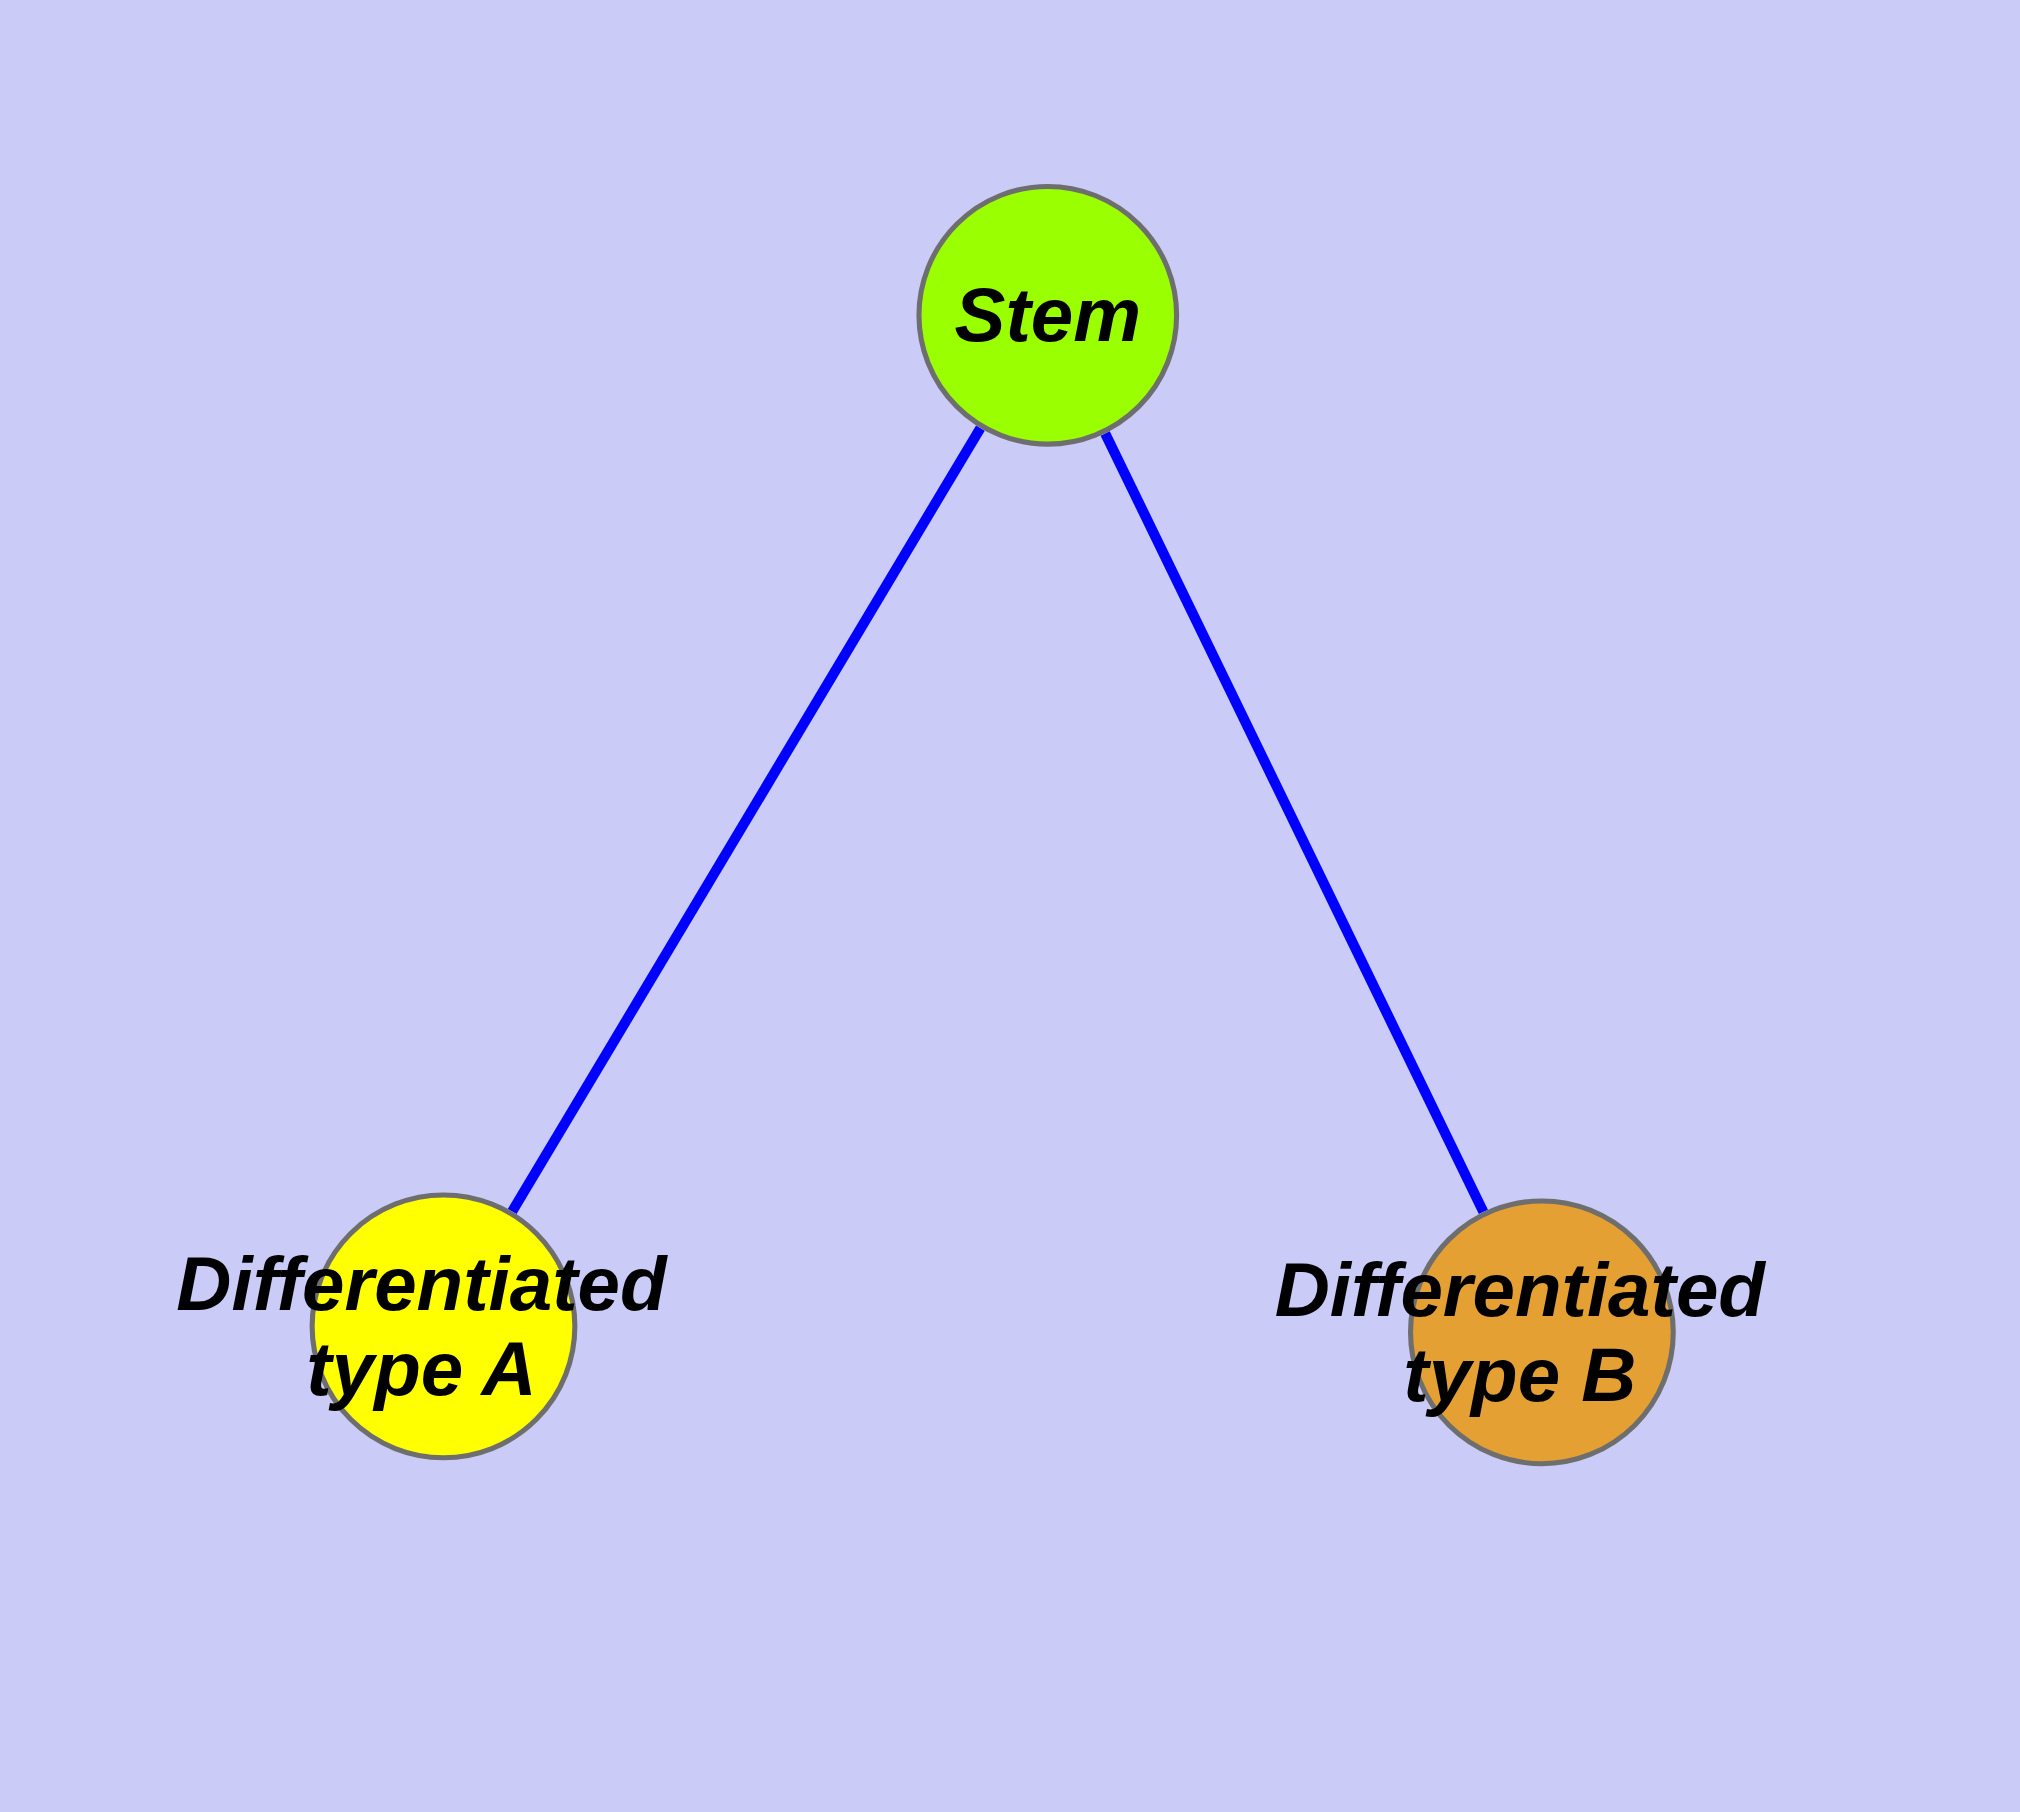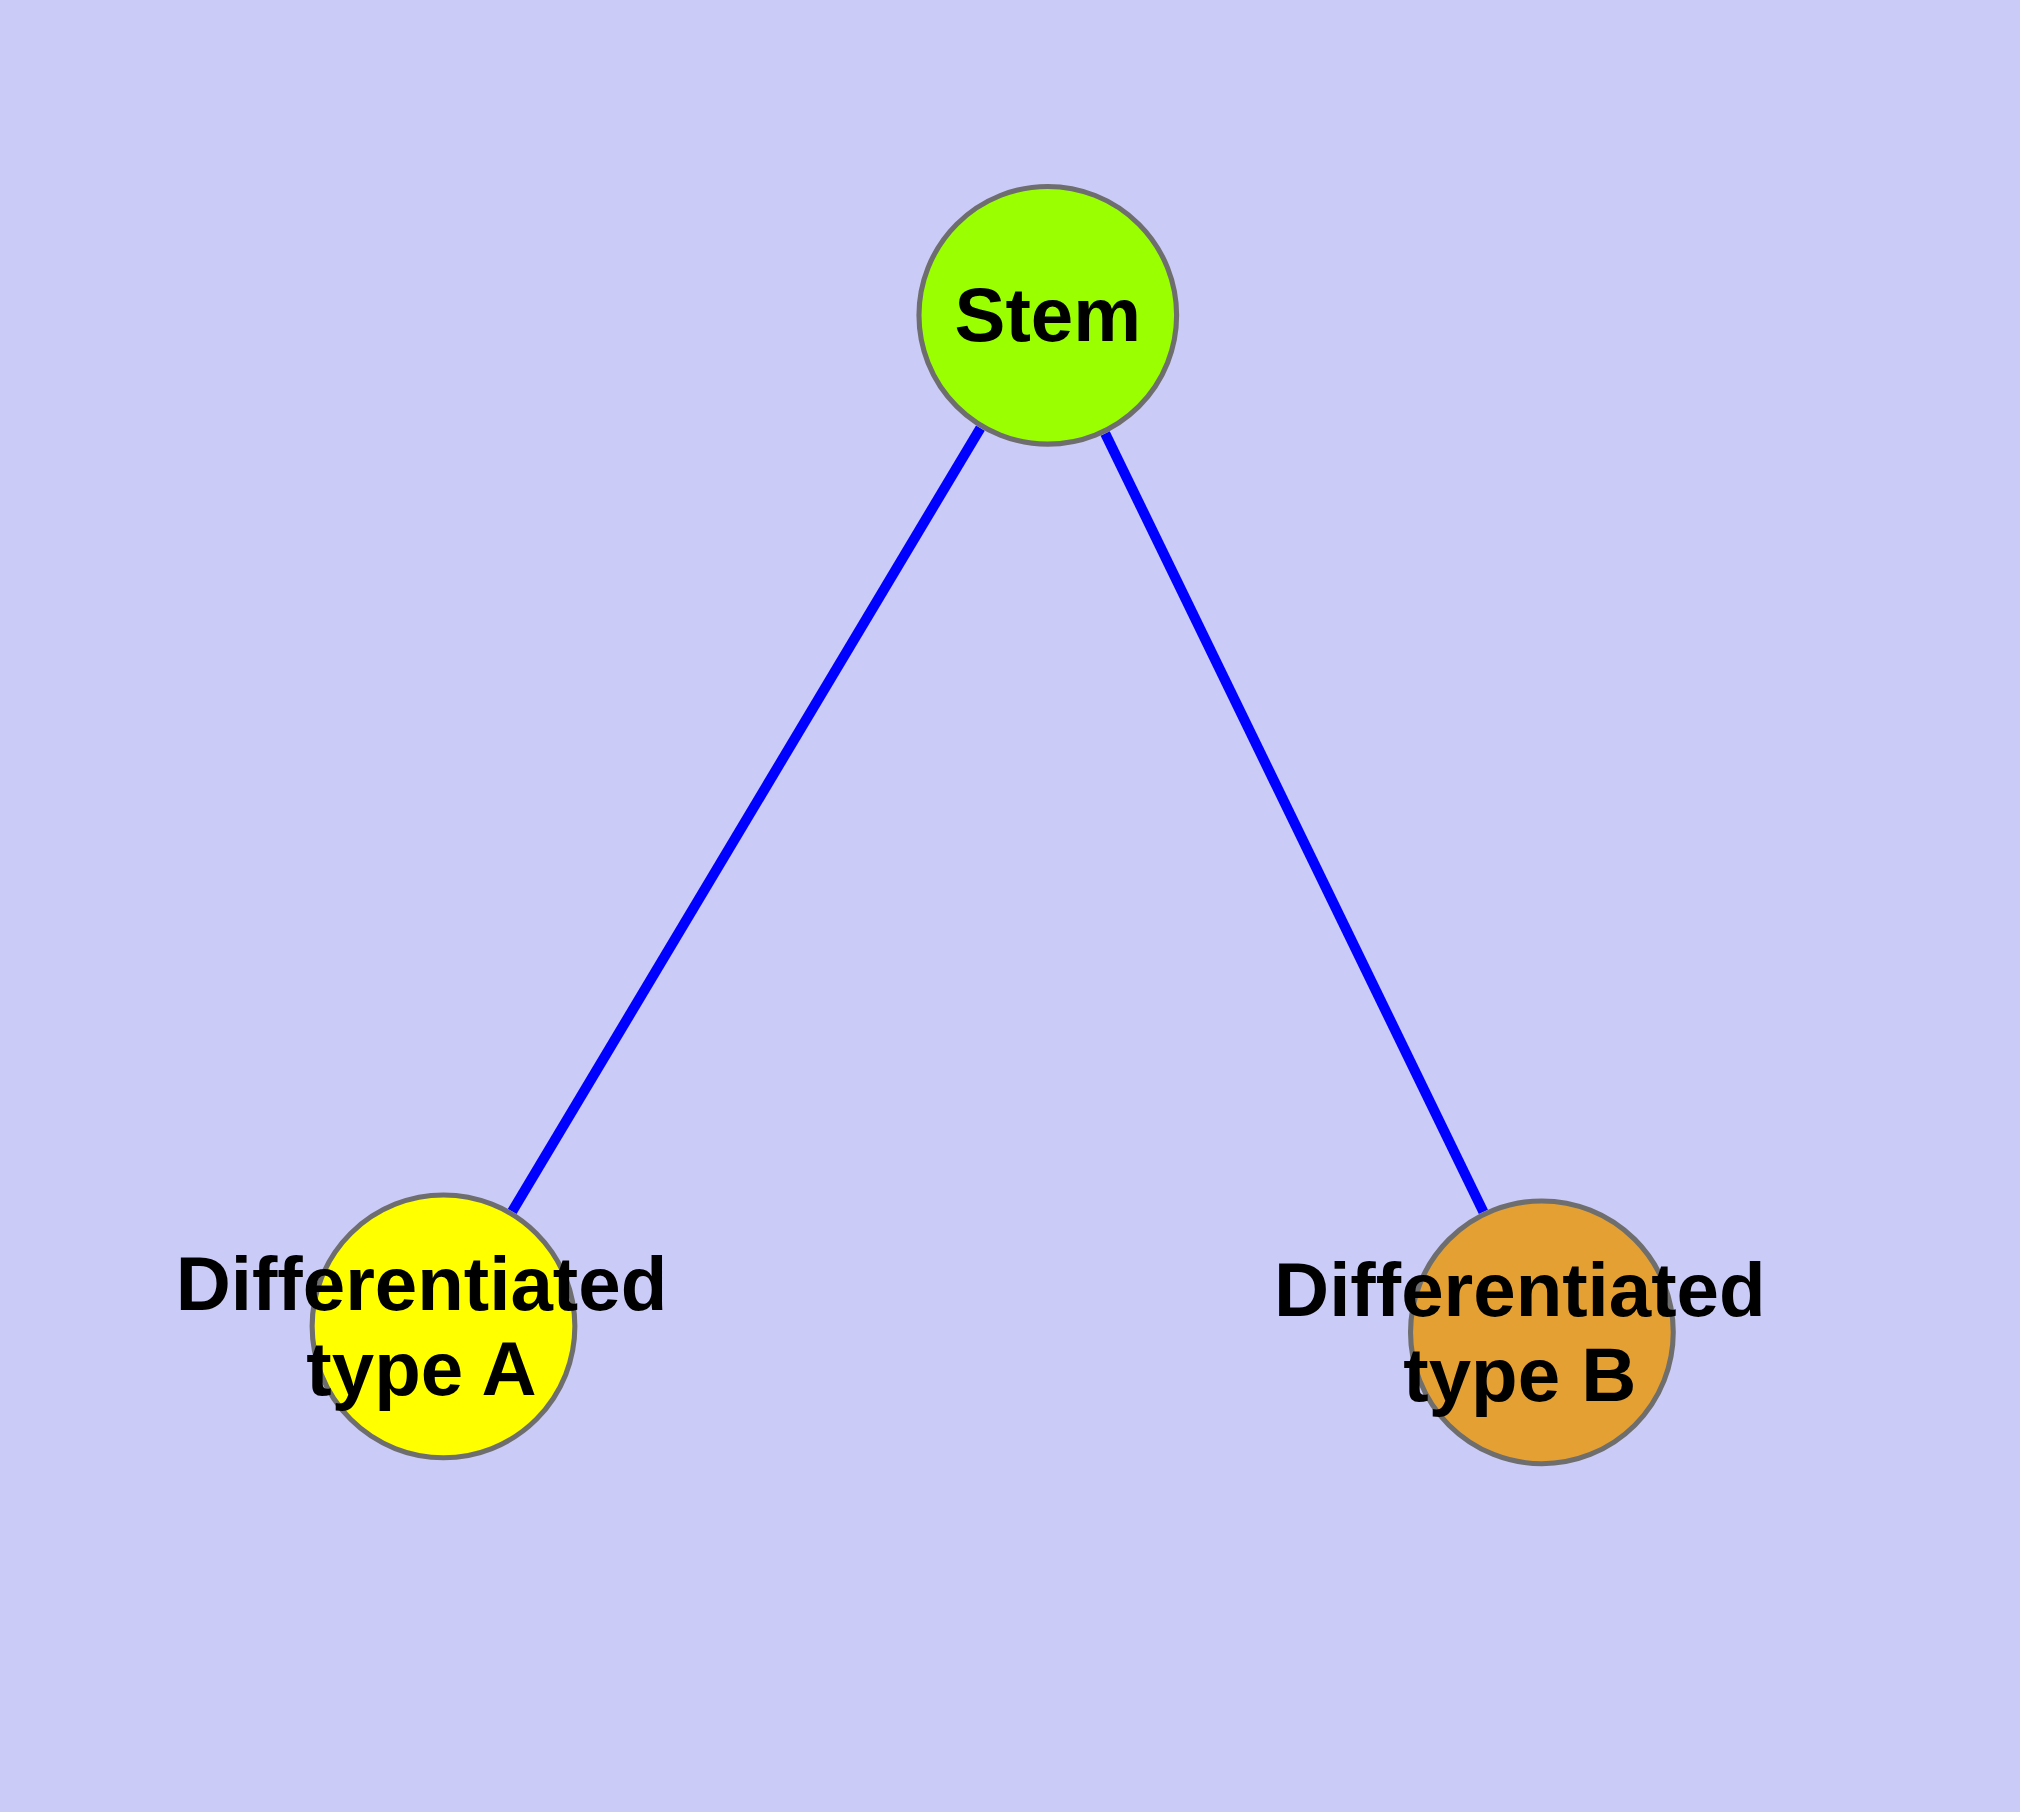--- a/index.html
+++ b/index.html
@@ -6,20 +6,21 @@
     margin: 0;
     padding: 0;
     background: #ffffff;
   }
   #stage {
     position: relative;
     width: 2021px;
     height: 1812px;
     overflow: hidden;
     font-family: "Liberation Sans", sans-serif;
+    font-style: italic;
   }
   #canvas-bg {
     position: absolute;
     left: 0;
     top: 0;
     width: 2021px;
     height: 1812px;
     background: #cbcbf7;
   }
   #graph-svg {

